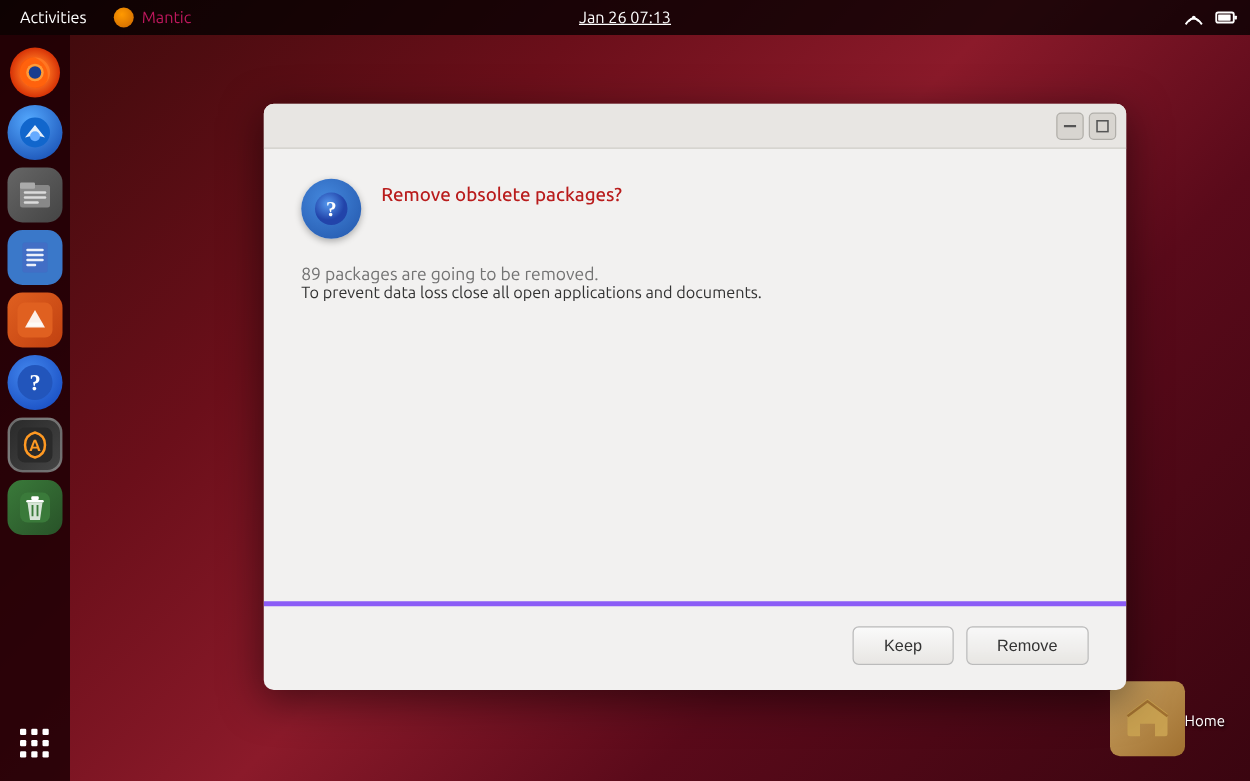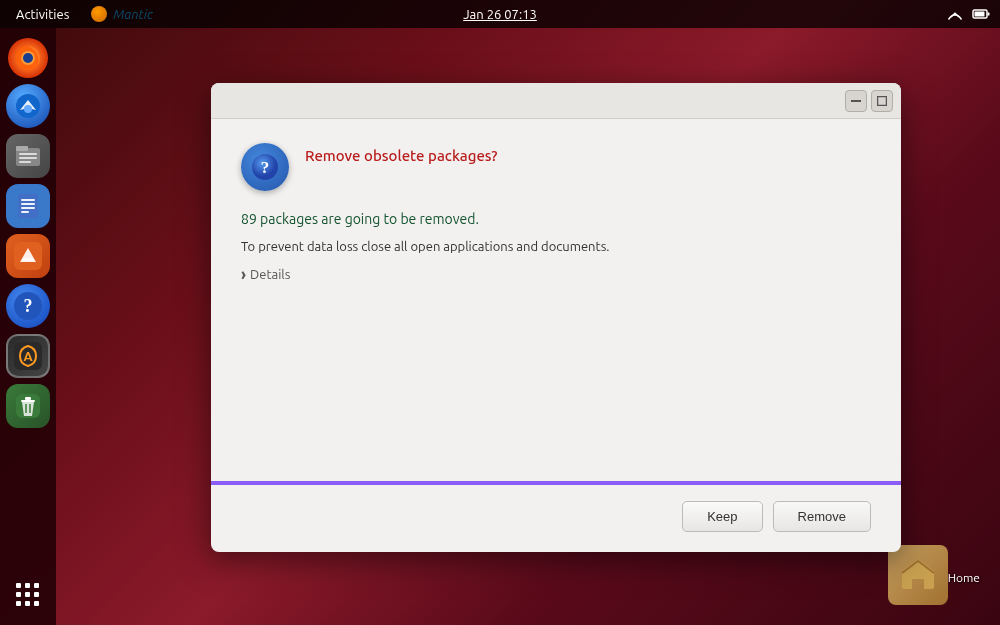--- a/index.html
+++ b/index.html
@@ -39,22 +39,21 @@
       font-size: 13px;
       cursor: pointer;
       padding: 2px 6px;
     }
 
     #topbar-app {
       display: flex;
       align-items: center;
       gap: 6px;
       font-size: 13px;
-      color: #0c4a6e;
-      font-style: italic;
+      color: #be185d;
     }
 
     #topbar-app .app-icon {
       width: 16px;
       height: 16px;
       border-radius: 50%;
       background: radial-gradient(circle at 40% 35%, #ff9900, #cc6600);
       display: inline-block;
     }
 
@@ -243,22 +242,22 @@
 
     .dialog-title {
       font-size: 15px;
       font-weight: 500;
       color: #b91c1c;
       padding-top: 4px;
     }
 
     .dialog-subtitle {
       font-size: 14px;
-      color: #14532d;
-      margin-bottom: 12px;
+      color: #737373;
+      margin-bottom: 0;
     }
 
     .dialog-warning {
       font-size: 13px;
       font-weight: normal;
       color: #333;
       margin-bottom: 12px;
     }
 
     .details-toggle {
@@ -502,23 +501,20 @@
             </defs>
             <text x="14" y="20" text-anchor="middle" fill="white" font-size="17" font-weight="bold" font-family="serif">?</text>
           </svg>
         </div>
         <span class="dialog-title">Remove obsolete packages?</span>
       </div>
 
       <div id="dialog-body">
         <p class="dialog-subtitle">89 packages are going to be removed.</p>
         <p class="dialog-warning">To prevent data loss close all open applications and documents.</p>
-        <div class="details-toggle">
-          <span>Details</span>
-        </div>
       </div>
     </div>
 
     <div id="dialog-footer">
       <button class="dialog-btn">Keep</button>
       <button class="dialog-btn primary">Remove</button>
     </div>
   </div>
 
 </div>

